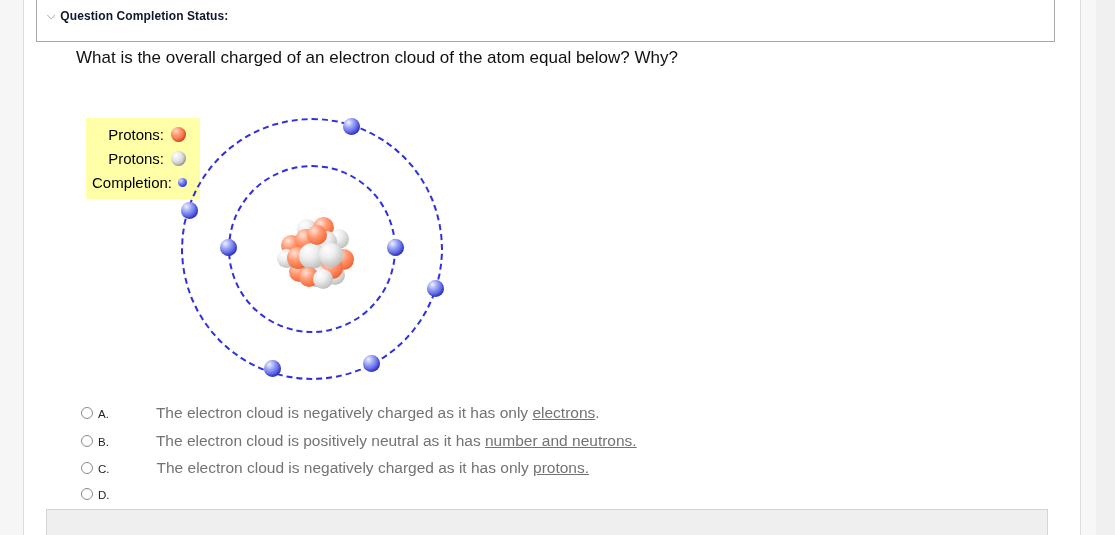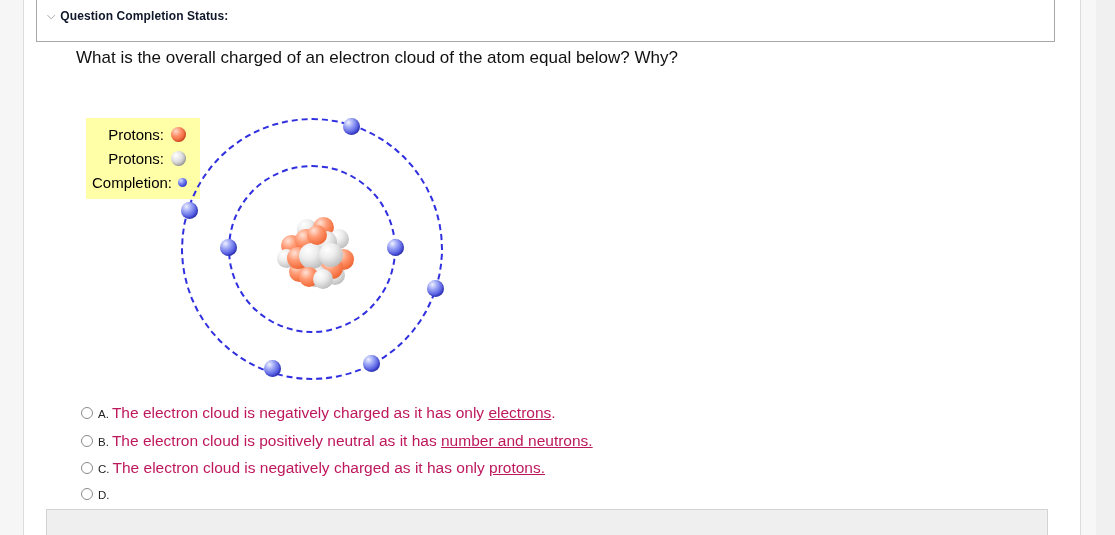--- a/index.html
+++ b/index.html
@@ -202,22 +202,23 @@
     margin-right: 5px;
   }
   .answer-letter {
     font-size: 11.5px;
     color: #222222;
     margin-right: 3px;
     white-space: nowrap;
   }
   .answer-text {
     font-size: 15.5px;
-    color: #be185d;
-    white-space: nowrap;
+    color: #737373;
+    white-space: nowrap;
+    margin-left: 44px;
   }
   .answer-text .u { text-decoration: underline; }
 
   
   #bottom-panel {
     position: absolute;
     left: 46px; top: 509px;
     width: 1002px; height: 26px;
     background: #efefef;
     border: 1px solid #d3d3d3;

